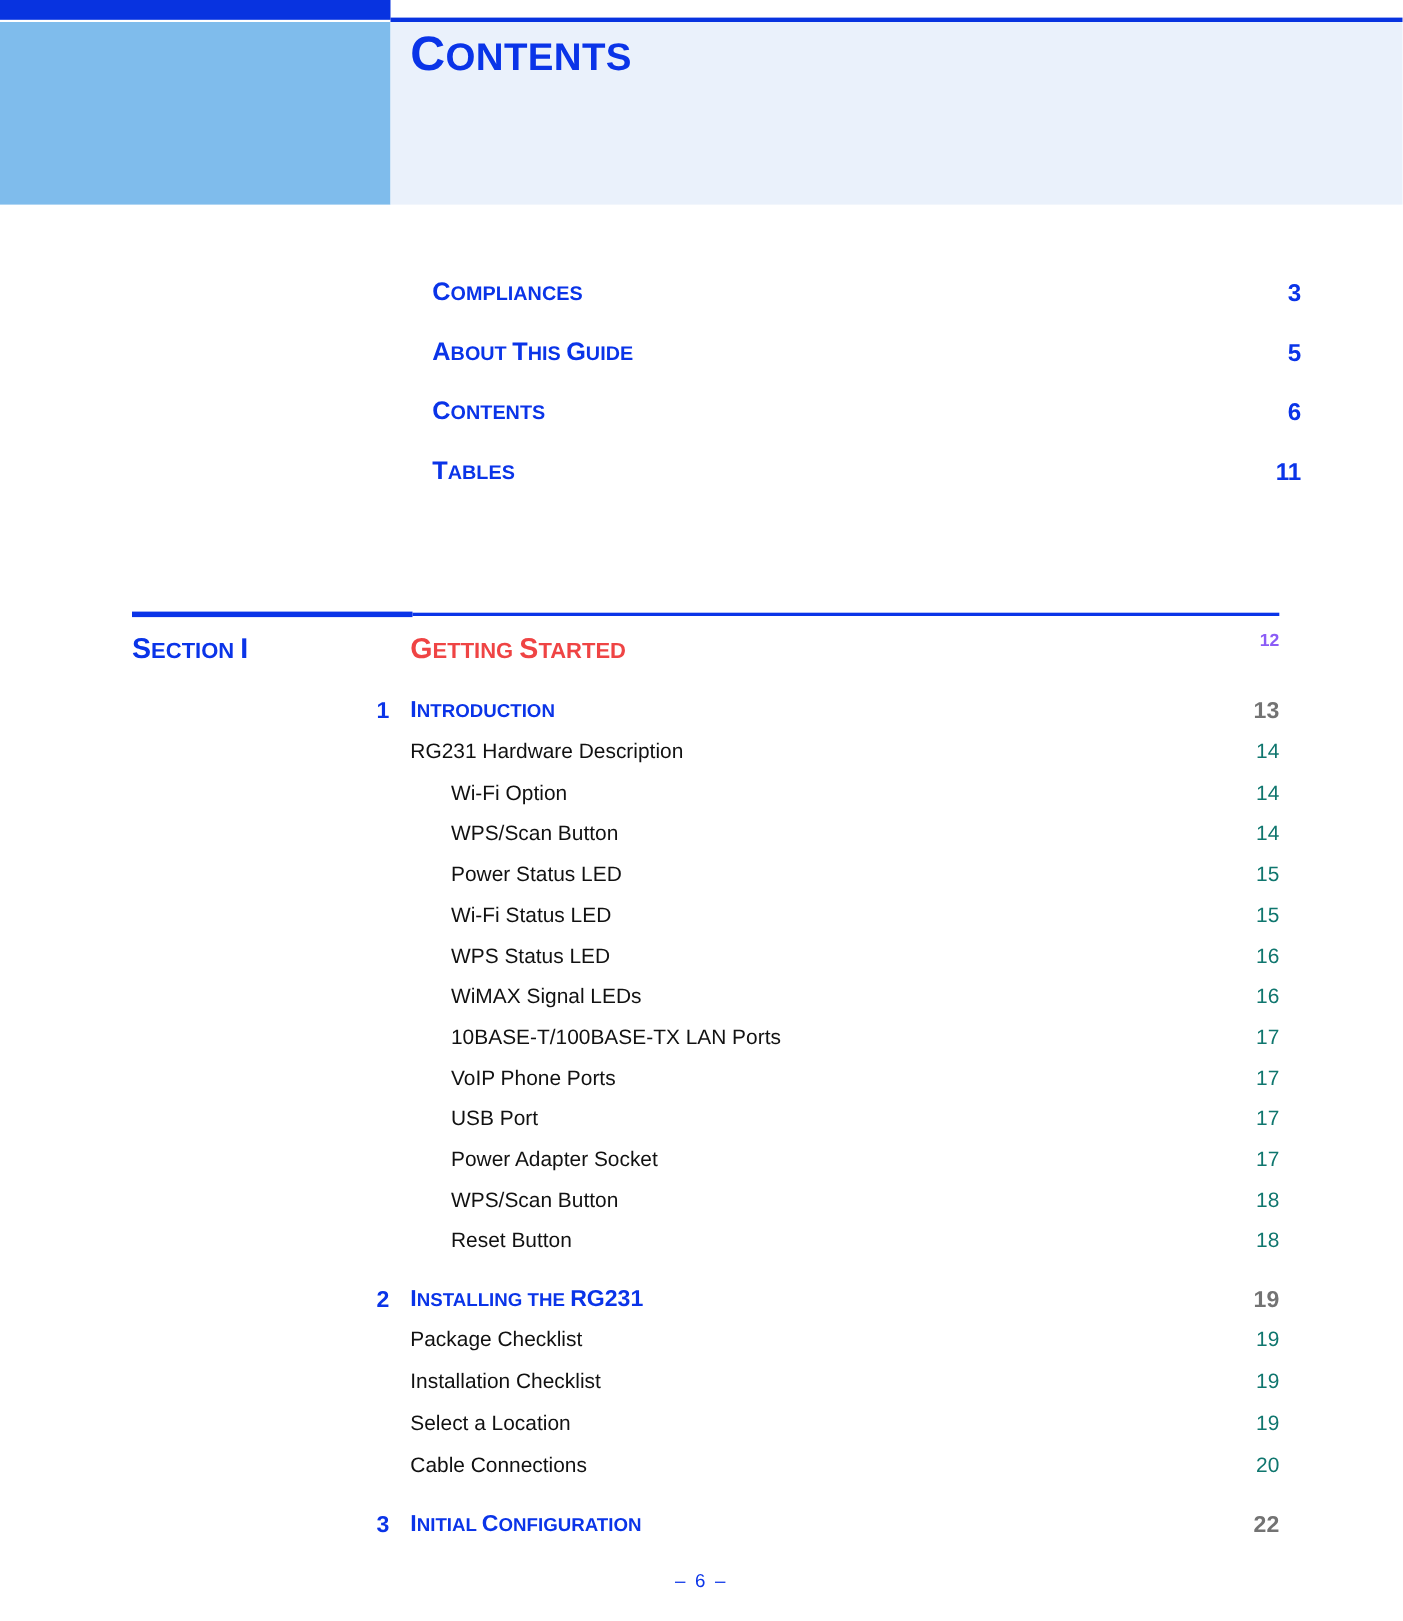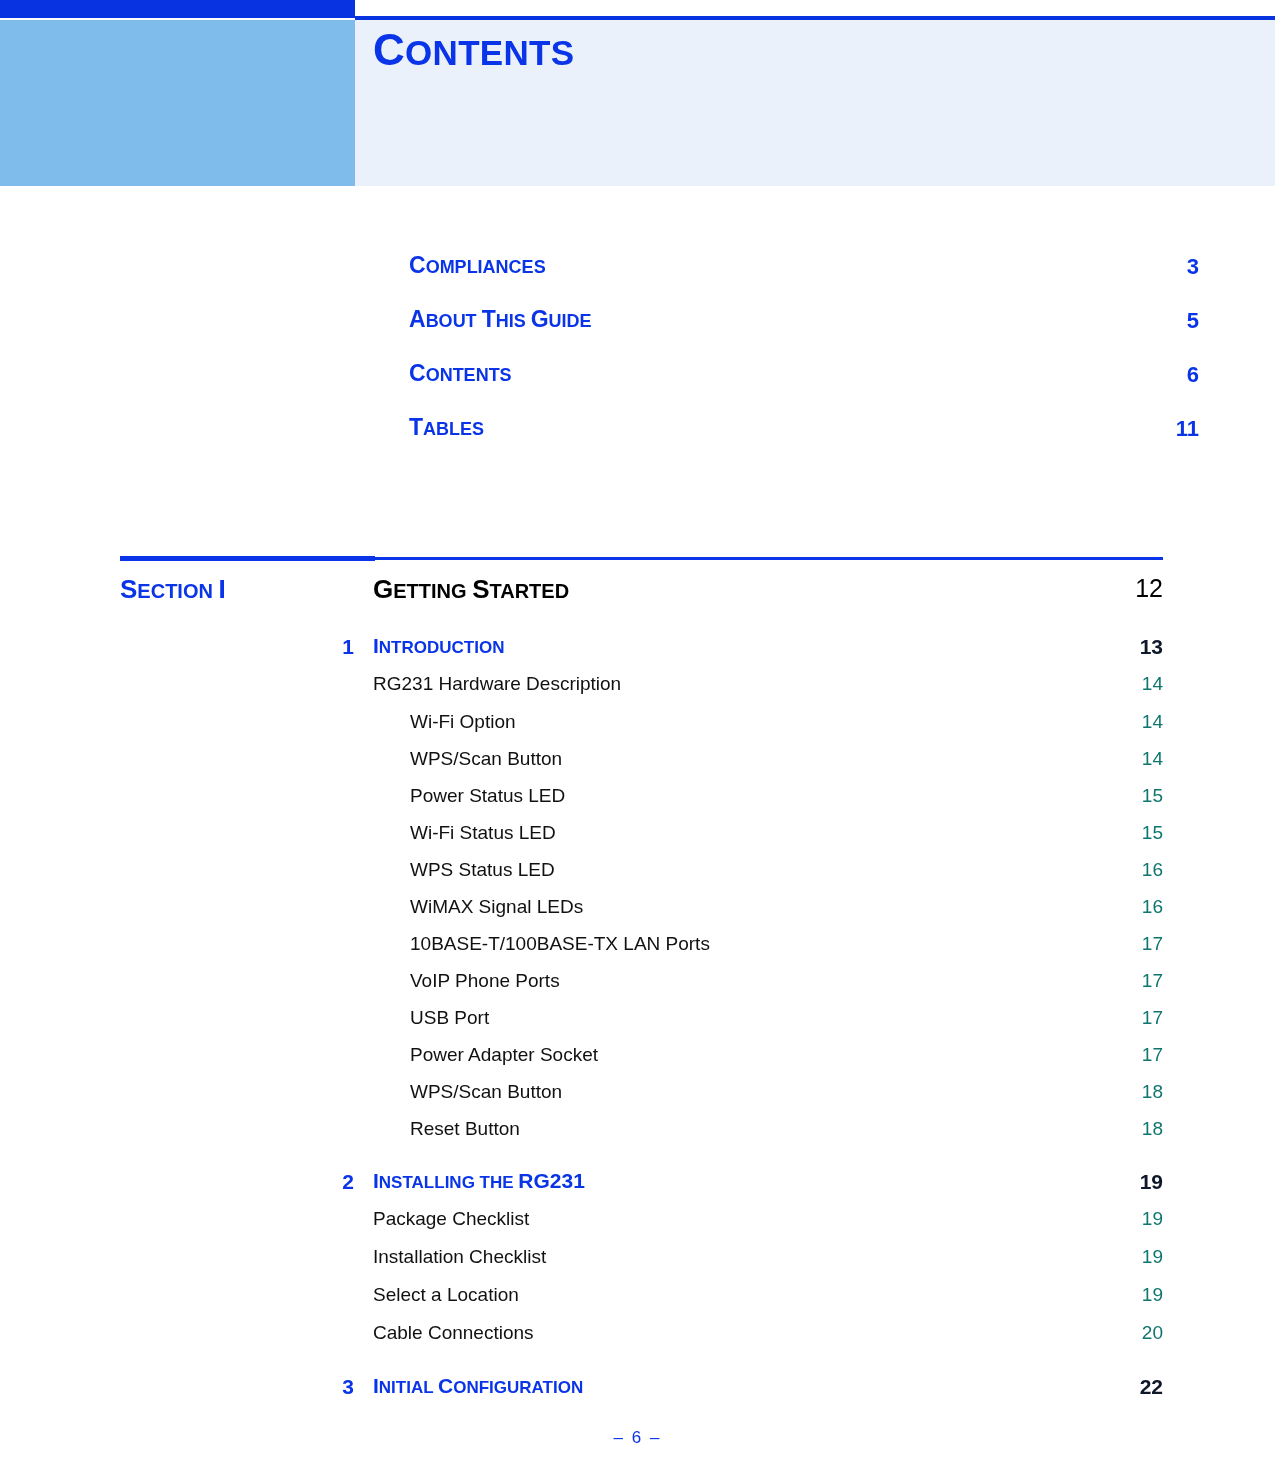--- a/index.html
+++ b/index.html
@@ -62,21 +62,21 @@
   .hdr-title .cap {
     font-size: 44px;
   }
   .hdr-title .sc {
     font-size: 35px;
   }
 
   
   #frontmatter {
     position: absolute;
-    left: 16px; top: 248px;
+    left: 0; top: 248px;
     width: 1232px;
     padding-left: 20px;
   }
   .fm-row {
     position: relative;
     height: 54px;
   }
   .fm-label {
     position: absolute;
     left: 373px;
@@ -122,34 +122,34 @@
     position: absolute;
     left: 120px; top: 26px;
     color: #0A34E8;
     font-weight: bold;
     white-space: nowrap;
     text-align: center;
   }
   .sec-title {
     position: absolute;
     left: 373px; top: 26px;
-    color: #000000;
+    color: #ef4444;
     font-weight: bold;
     white-space: nowrap;
   }
   .sec-name .cap, .sec-title .cap { font-size: 26px; }
   .sec-name .sc,  .sec-title .sc  { font-size: 20px; }
   .sec-page {
     position: absolute;
     left: 1083px; top: 26px;
     width: 80px;
     text-align: right;
-    color: #000000;
-    font-weight: normal;
-    font-size: 25px;
+    color: #8b5cf6;
+    font-weight: bold;
+    font-size: 16px;
   }
 
   
   #toc-body {
     position: absolute;
     left: 0; top: 634px;
     width: 1275px;
   }
   .toc-row {
     position: relative;
@@ -194,21 +194,21 @@
   .ent-page {
     position: absolute;
     left: 1083px;
     top: 1px;
     width: 80px;
     text-align: right;
     font-size: 19px;
     color: #0f766e;
   }
   .toc-row.chapter .ent-page {
-    color: #0f172a;
+    color: #737373;
     font-weight: bold;
     font-size: 21px;
     top: 1px;
   }
 
   
   #footer {
     position: absolute;
     left: 0;
     top: 1428px;

